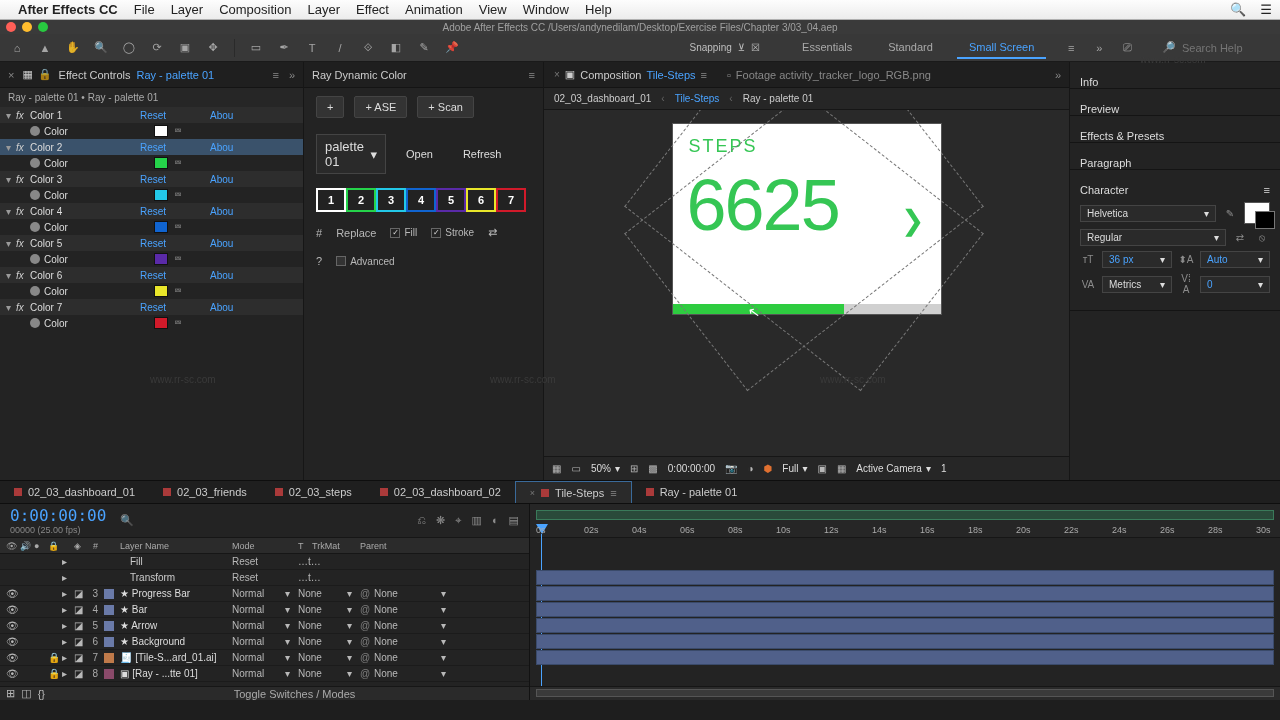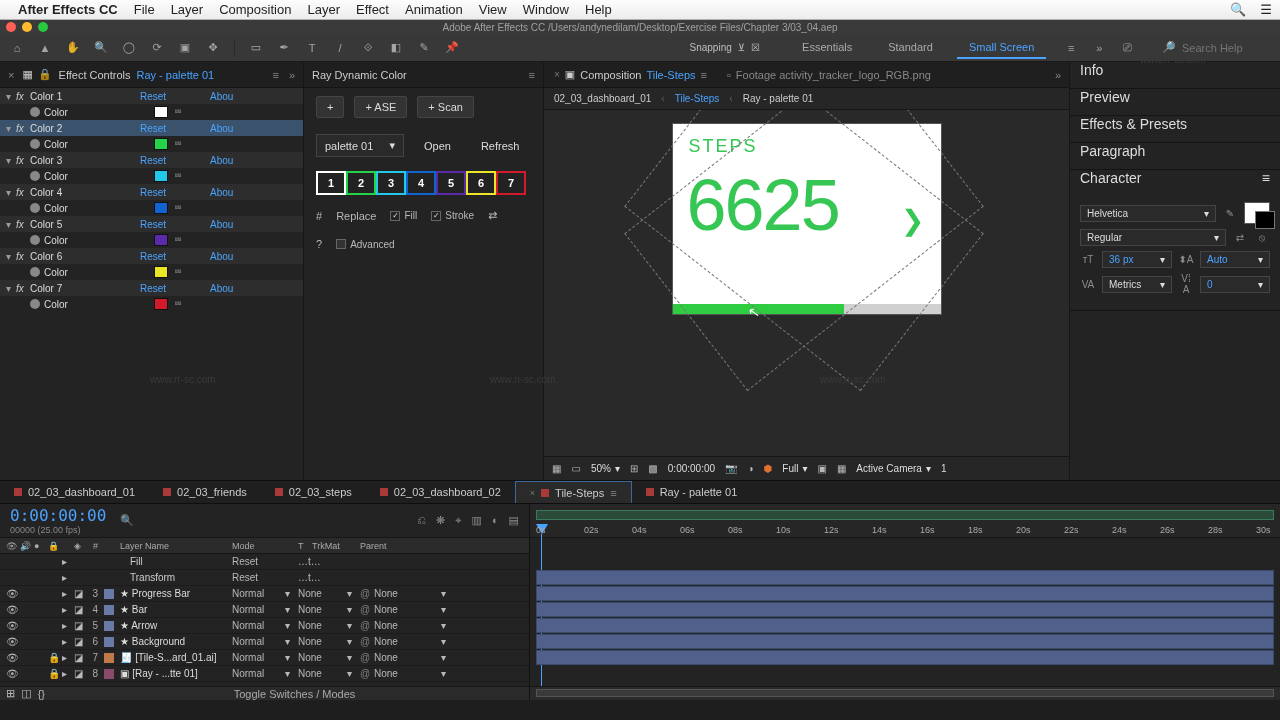--- a/index.html
+++ b/index.html
@@ -50,21 +50,21 @@
 .ec-item .swatch { width: 14px; height: 12px; border: 1px solid #111; margin-right: 6px; }
 .ec-item .reset { color: #4aa3ff; flex: 0 0 70px; cursor: pointer; }
 .ec-item .about { color: #4aa3ff; cursor: pointer; }
 .ec-item .indent { width: 24px; }
 .ec-item .dot { width: 10px; height: 10px; border-radius: 50%; background: #888; margin-right: 4px; }
 .ec-item .pipette { opacity: .7; }
 
 
 .ray-row { display: flex; align-items: center; gap: 10px; padding: 8px 12px; }
 .ray-btn { background: #333; border: 1px solid #444; color: #ddd; padding: 4px 10px; font-size: 11px; cursor: pointer; border-radius: 2px; }
-.ray-select { background: #2a2a2a; border: 1px solid #444; color: #ddd; padding: 4px 8px; font-size: 11px; width: 88px; display: flex; justify-content: space-between; align-items: center; }
+.ray-select { background: #2a2a2a; border: 1px solid #444; color: #ddd; padding: 4px 8px; font-size: 13px; width: 70px; display: flex; justify-content: space-between; align-items: center; }
 .swatch-row { display: flex; padding: 6px 12px; gap: 0; }
 .sw { width: 30px; height: 24px; border: 2px solid; display: flex; align-items: center; justify-content: center; color: #fff; font-size: 11px; font-weight: 700; cursor: pointer; }
 .ray-check { display: flex; align-items: center; gap: 4px; font-size: 10px; }
 .ray-check .cb { width: 10px; height: 10px; border: 1px solid #666; display: flex; align-items: center; justify-content: center; color: #ddd; font-size: 8px; }
 
 
 .comp-tabs { height: 26px; background: #1f1f1f; display: flex; align-items: center; font-size: 11px; border-bottom: 1px solid #141414; }
 .comp-tabs .tab { padding: 0 10px; display: flex; align-items: center; gap: 5px; height: 100%; color: #ccc; cursor: pointer; }
 .comp-tabs .tab .x { color: #777; font-size: 10px; }
 .comp-tabs .tab.active .lbl { color: #4aa3ff; }
@@ -80,21 +80,21 @@
 .canvas .arrow { position: absolute; right: 16px; top: 80px; color: #35c654; font-size: 28px; }
 .canvas .pbar-bg { position: absolute; left: 0; bottom: 0; width: 100%; height: 10px; background: #d0d0d0; }
 .canvas .pbar-fg { position: absolute; left: 0; bottom: 0; height: 10px; background: #2ecc40; }
 .handles { position: absolute; border: 1px dashed #777; pointer-events: none; }
 .cursor-arrow { position: absolute; left: 748px; top: 304px; font-size: 14px; color: #fff; pointer-events: none; transform: rotate(-10deg); }
 .viewer-footer { height: 24px; background: #262626; border-top: 1px solid #161616; display: flex; align-items: center; padding: 0 8px; gap: 10px; font-size: 10px; }
 .viewer-footer .sel { display: flex; align-items: center; gap: 4px; color: #ddd; }
 
 
 .rpanel { border-bottom: 1px solid #141414; background: #232323; }
-.rpanel .hdr { height: 26px; display: flex; align-items: flex-start; padding: 0 10px; font-size: 14px; color: #ddd; justify-content: space-between; }
+.rpanel .hdr { height: 26px; display: flex; align-items: flex-end; padding: 0 10px; font-size: 11px; color: #ddd; justify-content: space-between; }
 .char-body { padding: 6px 10px 10px; font-size: 10px; }
 .char-row { display: flex; align-items: center; gap: 6px; margin-bottom: 5px; }
 .char-sel { background: #2a2a2a; border: 1px solid #444; color: #ddd; padding: 2px 6px; flex: 1; display: flex; justify-content: space-between; align-items: center; }
 .char-sw { width: 26px; height: 22px; border: 1px solid #555; position: relative; background: #fff; }
 .char-sw::after { content:''; position: absolute; right: -6px; bottom: -6px; width: 18px; height: 16px; background: #000; border: 1px solid #777; }
 .char-small { width: 56px; }
 .char-ico { width: 16px; opacity: .7; text-align: center; }
 .blue { color: #4aa3ff; }
 
 
@@ -210,20 +210,21 @@
   <div class="col col1">
     <div class="panel-tab">
       <span class="x">×</span>
       <span>▦</span>
       <span class="lock">🔒</span>
       <span>Effect Controls</span>
       <span class="sub">Ray - palette 01</span>
       <span class="menu-icon">≡</span>
       <span style="margin-left:4px;color:#888">»</span>
     </div>
+    <div class="ec-path">Ray - palette 01 • Ray - palette 01</div>
     <div id="ec-list">
         <div class="ec-item header">
     <span class="tw">▾</span>
     <span class="fx">fx</span>
     <span class="name">Color 1</span>
     <span class="reset">Reset</span>
     <span class="about">Abou</span>
   </div>
   <div class="ec-item">
     <span class="indent"></span>

